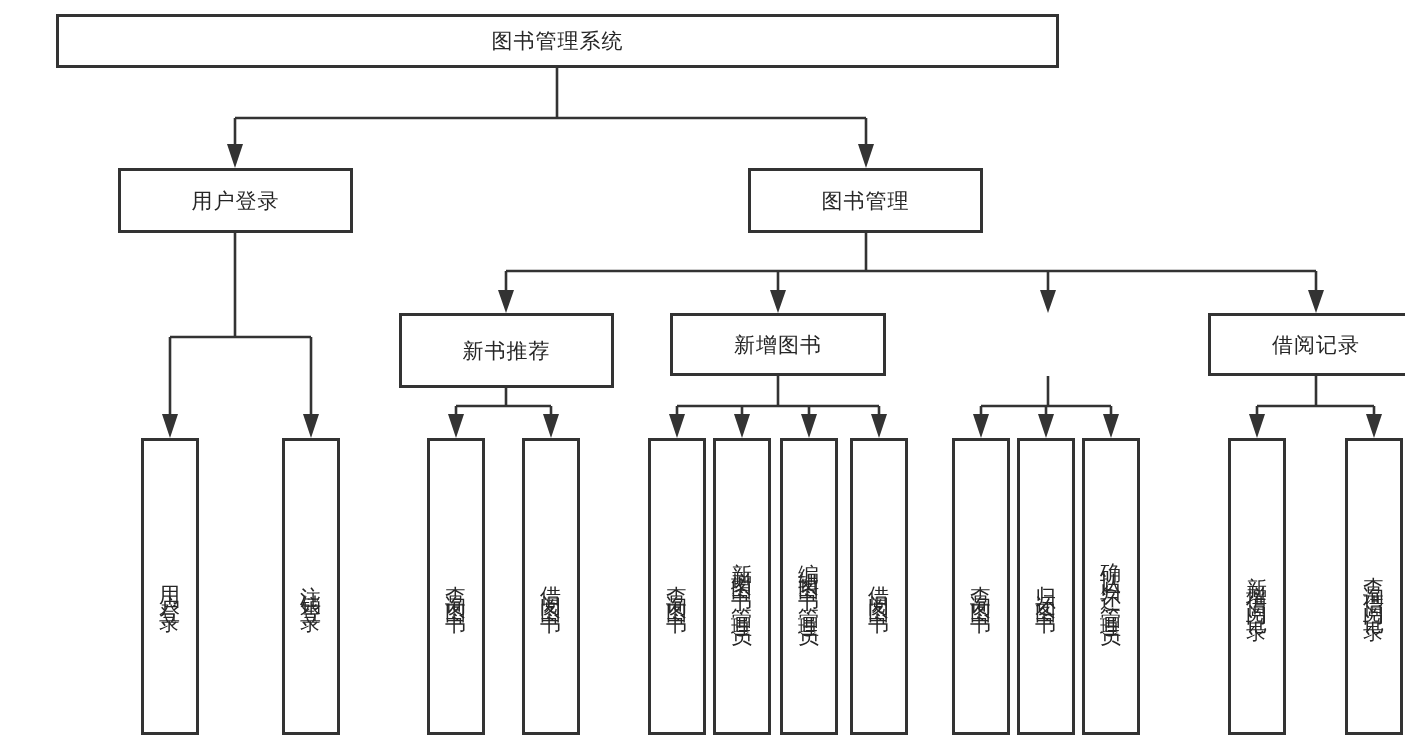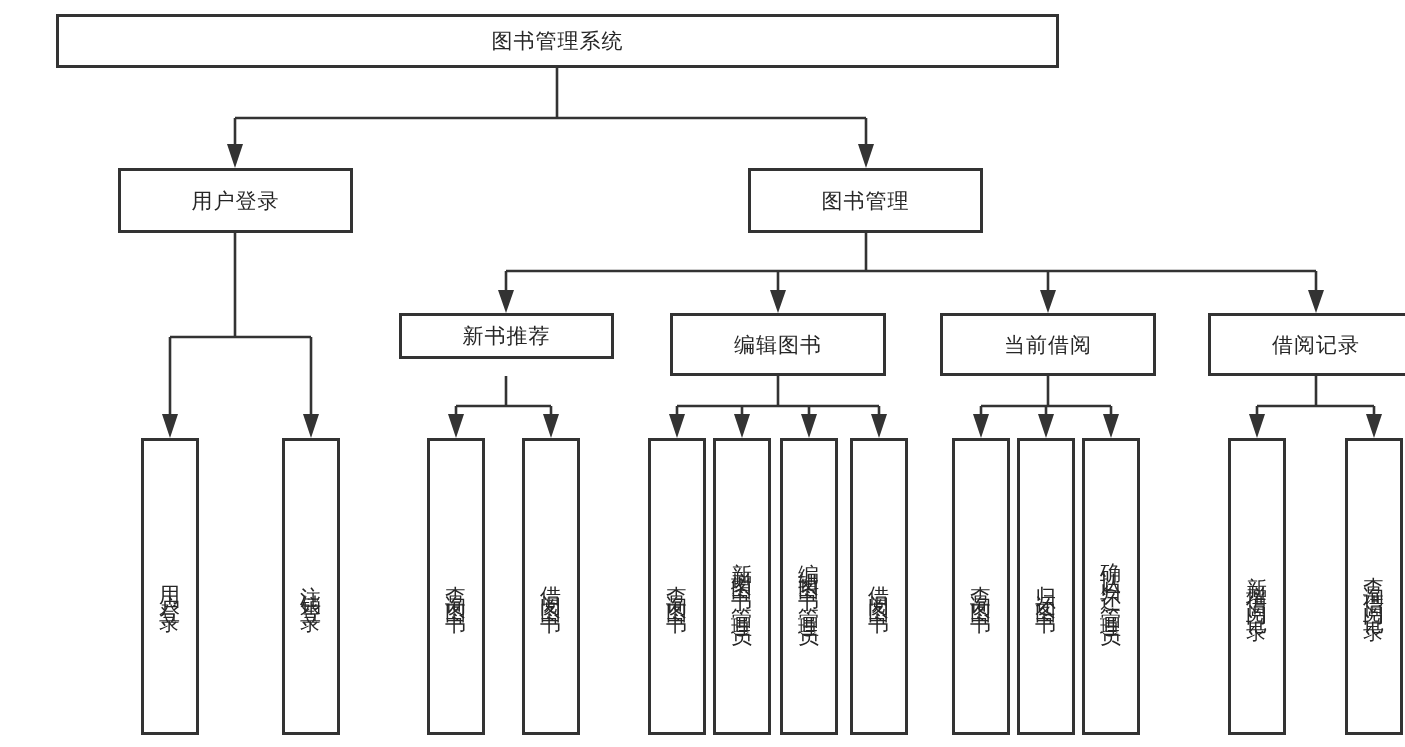--- a/index.html
+++ b/index.html
@@ -106,28 +106,25 @@
     <span class="h-label">图书管理系统</span>
   </div>
 
   <div class="box" style="left:82px;top:168px;width:235px;height:65px;">
     <span class="h-label">用户登录</span>
   </div>
   <div class="box" style="left:712px;top:168px;width:235px;height:65px;text-align:right;">
     <span class="h-label">图书管理</span>
   </div>
 
-  <div class="box" style="left:363px;top:313px;width:215px;height:46px;">
+  <div class="box" style="left:363px;top:313px;width:215px;height:75px;">
     <span class="h-label">新书推荐</span>
   </div>
   <div class="box" style="left:634px;top:313px;width:216px;height:63px;">
-    <span class="h-label">编辑图书</span>
-  </div>
-  <div class="box" style="left:904px;top:313px;width:216px;height:63px;">
-    <span class="h-label">当前借阅</span>
+    <span class="h-label">新增图书</span>
   </div>
   <div class="box" style="left:1172px;top:313px;width:216px;height:63px;">
     <span class="h-label">借阅记录</span>
   </div>
 
   <div class="box leaf" style="left:105px;top:438px;width:58px;height:297px;">
     <span class="v-label">用户登录</span>
   </div>
   <div class="box leaf" style="left:246px;top:438px;width:58px;height:297px;">
     <span class="v-label">注销登录</span>

